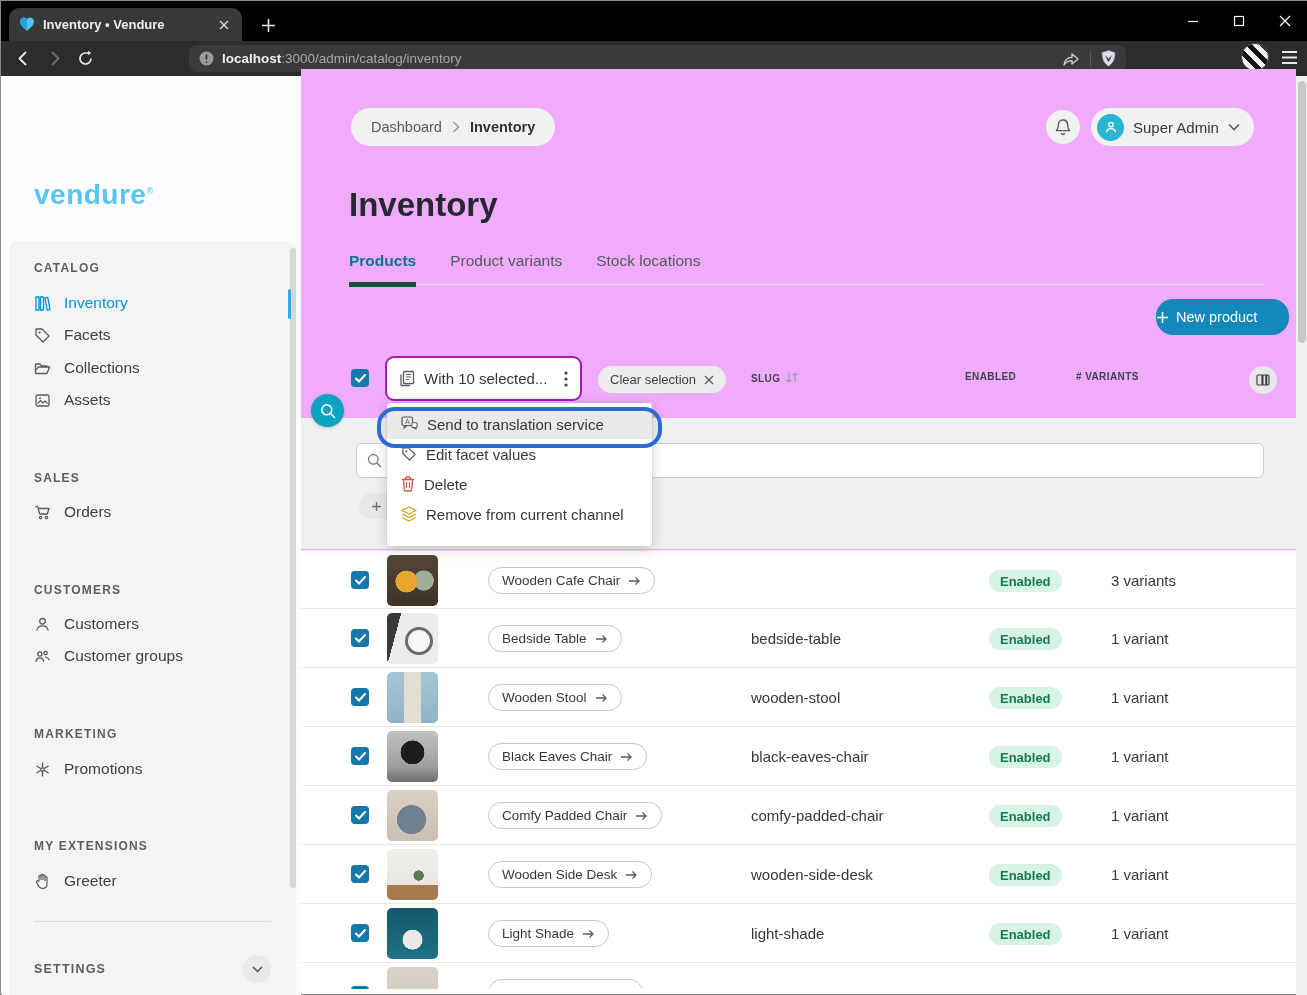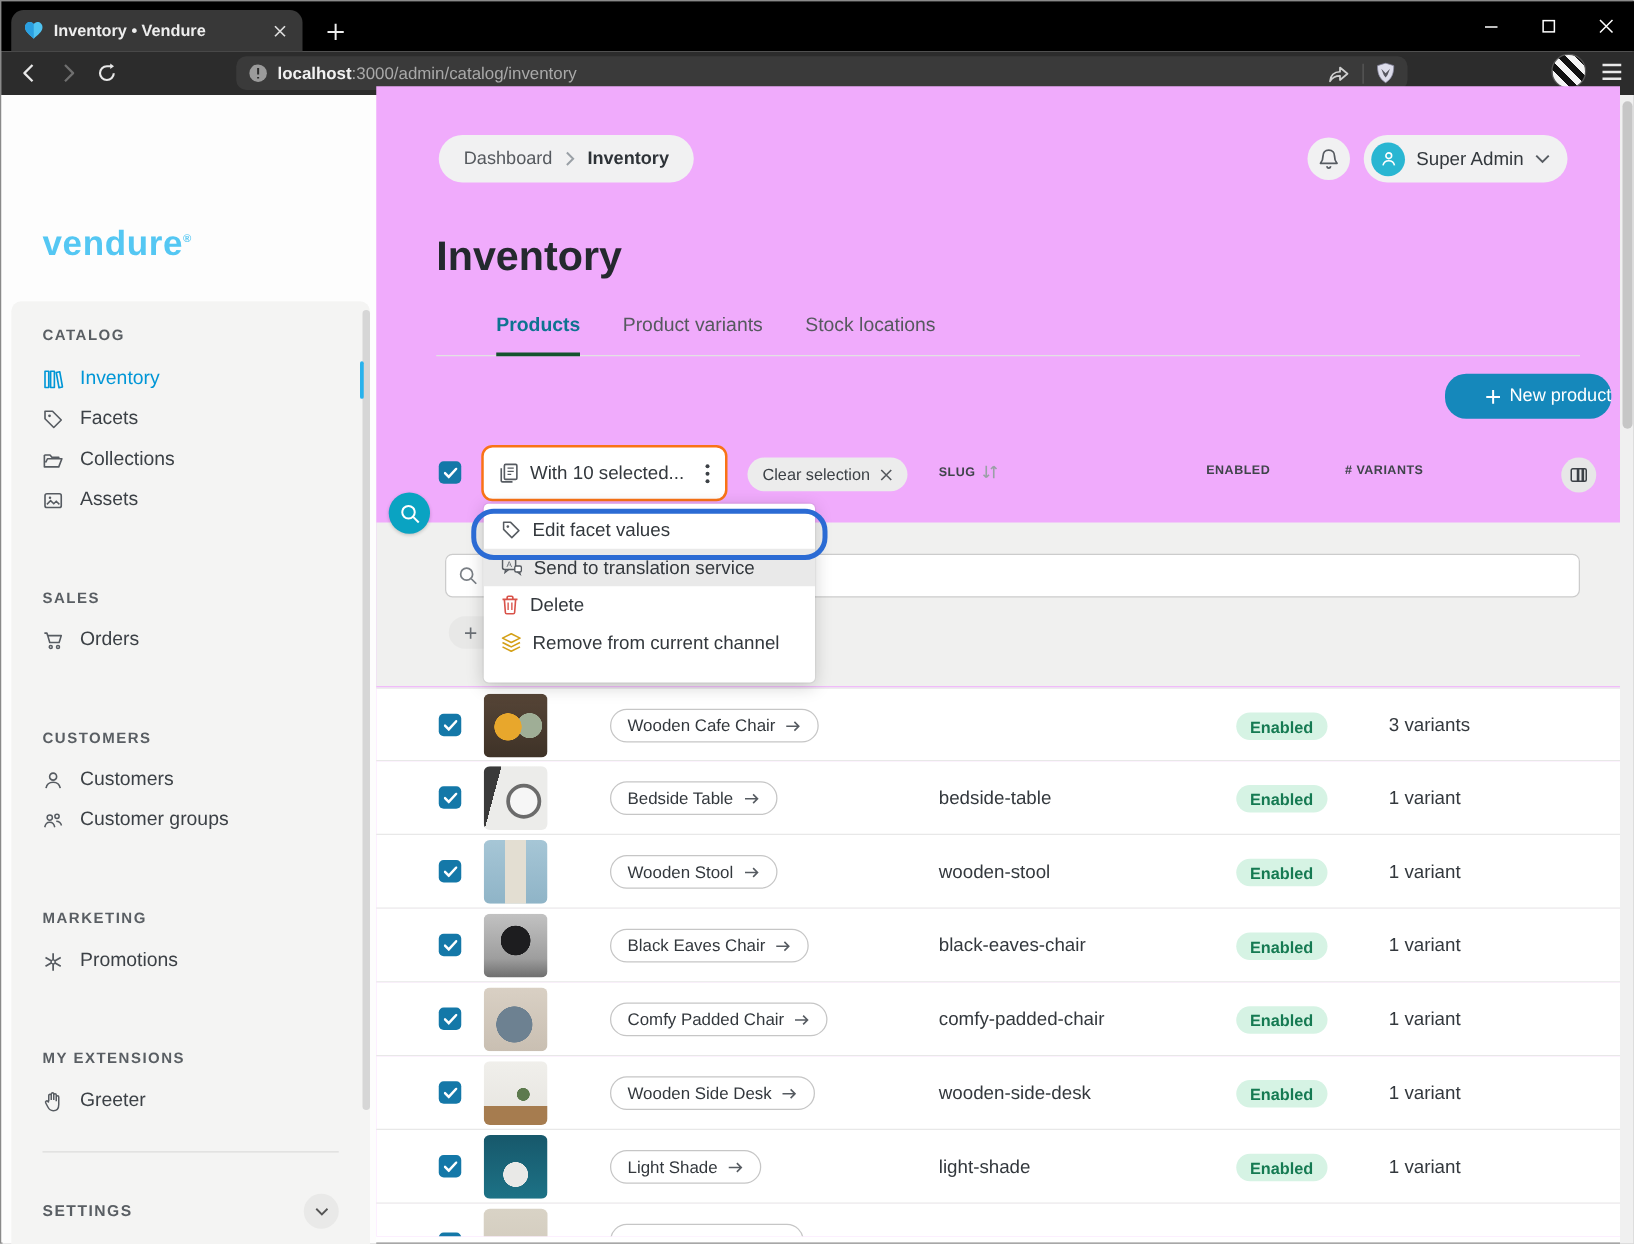--- a/index.html
+++ b/index.html
@@ -49,27 +49,27 @@
   .bc-current { color:#2e3338; font-weight:600; }
   .bell-btn { position:absolute; left:745px; top:41px; width:34px; height:34px; border-radius:50%; background:#f1f1f2; display:flex; align-items:center; justify-content:center; }
   .user-pill { position:absolute; left:790px; top:39px; height:38px; background:#f1f1f2; border-radius:19px; display:flex; align-items:center; padding:0 14px 0 6px; gap:9px; }
   .user-avatar { width:27px; height:27px; border-radius:50%; background:#29b6d2; display:flex; align-items:center; justify-content:center; }
   .user-name { font-size:15px; color:#33383d; }
 
   .page-title { position:absolute; left:48px; top:117px; font-size:33px; font-weight:700; color:#24292e; }
   .tabs { position:absolute; left:48px; top:183px; display:flex; gap:34px; }
   .tabs-underline-track { position:absolute; left:48px; top:215px; width:915px; height:1px; background:#e2e2e2; }
   .tab-item { font-size:15.5px; color:#55595e; padding-bottom:12px; cursor:pointer; }
-  .tab-item.active { color:#0d7390; font-weight:700; border-bottom:3px solid #14532d;margin-left:48px; }
-
-  .new-product { position:absolute; left:855px; top:230px; width:133px; height:36px; background:#1588bb; border:none; border-radius:17px; color:#fff; font-size:14.5px; display:flex; align-items:center; justify-content:flex-end; gap:7px; cursor:pointer; }
+  .tab-item.active { color:#0d7390; font-weight:700; border-bottom:5px solid #14532d; }
+
+  .new-product { position:absolute; left:855px; top:230px; width:133px; height:36px; background:#1588bb; border:none; border-radius:17px; color:#fff; font-size:14.5px; display:flex; align-items:center; justify-content:flex-start; gap:7px; cursor:pointer; }
 
   .checkbox { width:18px; height:18px; background:#1478a8; border-radius:4px; display:flex; align-items:center; justify-content:center; }
   .hdr-check { position:absolute; left:50px; top:300px; }
-  .bulk-btn { position:absolute; left:84px; top:287px; width:197px; height:45px; background:#fff; border:2px solid #f97316; border-radius:9px; display:flex; align-items:center; padding:16px 12px; gap:9px; cursor:pointer; }
+  .bulk-btn { position:absolute; left:84px; top:287px; width:197px; height:45px; background:#fff; border:2px solid #a21caf; border-radius:9px; display:flex; align-items:center; padding:16px 12px; gap:9px; cursor:pointer; }
   .bulk-label { font-size:15px; color:#33383d; flex:1; text-align:left; }
   .clear-pill { position:absolute; left:297px; top:297px; height:27px; background:#ececec; border-radius:14px; display:flex; align-items:center; padding:0 12px; gap:8px; font-size:13px; color:#3c4146; cursor:pointer; }
   .col-hdr { position:absolute; top:302px; font-size:10px; font-weight:700; letter-spacing:.4px; color:#3f444a; display:flex; align-items:flex-end; gap:5px; }
   .columns-btn { position:absolute; left:948px; top:297px; width:28px; height:28px; border-radius:50%; background:#e7e7e7; display:flex; align-items:center; justify-content:center; cursor:pointer; }
 
   .filter-panel { position:absolute; left:0px; top:349px; width:995px; height:131px; background:#f0f0ef; }
   .search-fab { position:absolute; left:10px; top:325px; width:33px; height:33px; border-radius:50%; background:#0aa3c2; display:flex; align-items:center; justify-content:center; box-shadow:0 1px 3px rgba(0,0,0,.2); cursor:pointer; }
   .search-input { position:absolute; left:55px; top:374px; width:908px; height:35px; background:#fff; border:1px solid #ccc; border-radius:6px; display:flex; align-items:center; padding:0 10px; gap:8px; }
   .search-input input { border:none; outline:none; flex:1; font-size:14px; font-family:inherit; color:#333; background:transparent; }
   .caret { width:1px; height:17px; background:#444; }
@@ -403,38 +403,38 @@
       <span>Add filter</span>
     </span>
     <div class="search-fab">
       <svg width="16" height="16" viewBox="0 0 16 16">
           <circle cx="6.8" cy="6.8" r="5" fill="none" stroke="#fff" stroke-width="1.6"></circle>
           <path d="M10.7 10.7 L15 15" stroke="#fff" stroke-width="1.6"></path>
         </svg>
     </div>
 
     <div class="dropdown">
-      <div class="menu-item">
-        <svg width="16" height="16" viewBox="0 0 17 17">
-            <path d="M2 2 H8 L15 9 L9 15 L2 8 Z" fill="none" stroke="#565b61" stroke-width="1.3" stroke-linejoin="round"></path>
-            <circle cx="5.6" cy="5.6" r="1.1" fill="#565b61"></circle>
-          </svg>
-        <span>Edit facet values</span>
-      </div>
       <div class="menu-item hl">
         <svg width="17" height="16" viewBox="0 0 17 16">
             <rect x="1" y="1" width="10.5" height="8.5" rx="1.5" fill="none" stroke="#565b61" stroke-width="1.2"></rect>
             <path d="M3.5 9.5 L3 12 L6 9.5" fill="none" stroke="#565b61" stroke-width="1.1"></path>
             <text x="4.2" y="7.6" font-size="6.5" fill="#565b61" font-family="sans-serif">A</text>
             <rect x="10.8" y="6.8" width="5.3" height="4.8" rx="1.2" fill="#fff" stroke="#565b61" stroke-width="1.1"></rect>
             <path d="M14.6 11.6 L15.2 13.4 L12.8 11.6" fill="none" stroke="#565b61" stroke-width="1"></path>
           </svg>
         <span>Send to translation service</span>
       </div>
       <div class="menu-item">
+        <svg width="16" height="16" viewBox="0 0 17 17">
+            <path d="M2 2 H8 L15 9 L9 15 L2 8 Z" fill="none" stroke="#565b61" stroke-width="1.3" stroke-linejoin="round"></path>
+            <circle cx="5.6" cy="5.6" r="1.1" fill="#565b61"></circle>
+          </svg>
+        <span>Edit facet values</span>
+      </div>
+      <div class="menu-item">
         <svg width="14" height="16" viewBox="0 0 14 16">
             <path d="M1 3.5 H13 M4.7 3.5 V2 C4.7 1.4 5.1 1 5.7 1 H8.3 C8.9 1 9.3 1.4 9.3 2 V3.5" fill="none" stroke="#d9534a" stroke-width="1.3"></path>
             <path d="M2.5 3.5 L3.3 14 C3.35 14.6 3.8 15 4.4 15 H9.6 C10.2 15 10.65 14.6 10.7 14 L11.5 3.5" fill="none" stroke="#d9534a" stroke-width="1.3"></path>
             <path d="M5.5 6 V12 M8.5 6 V12" stroke="#d9534a" stroke-width="1.1"></path>
           </svg>
         <span>Delete</span>
       </div>
       <div class="menu-item">
         <svg width="16" height="16" viewBox="0 0 16 16">
             <path d="M8 1 L15 4.5 L8 8 L1 4.5 Z" fill="none" stroke="#d4a017" stroke-width="1.3" stroke-linejoin="round"></path>

